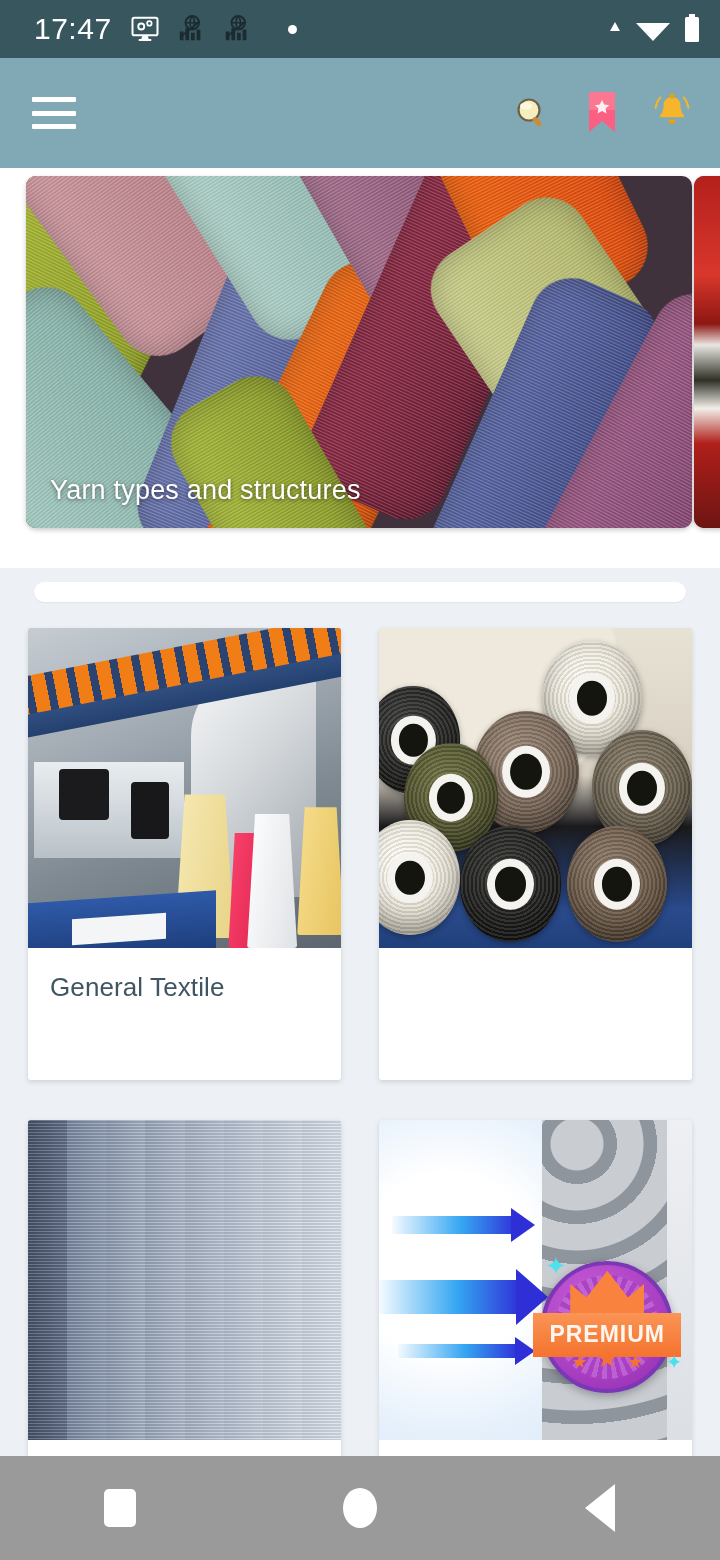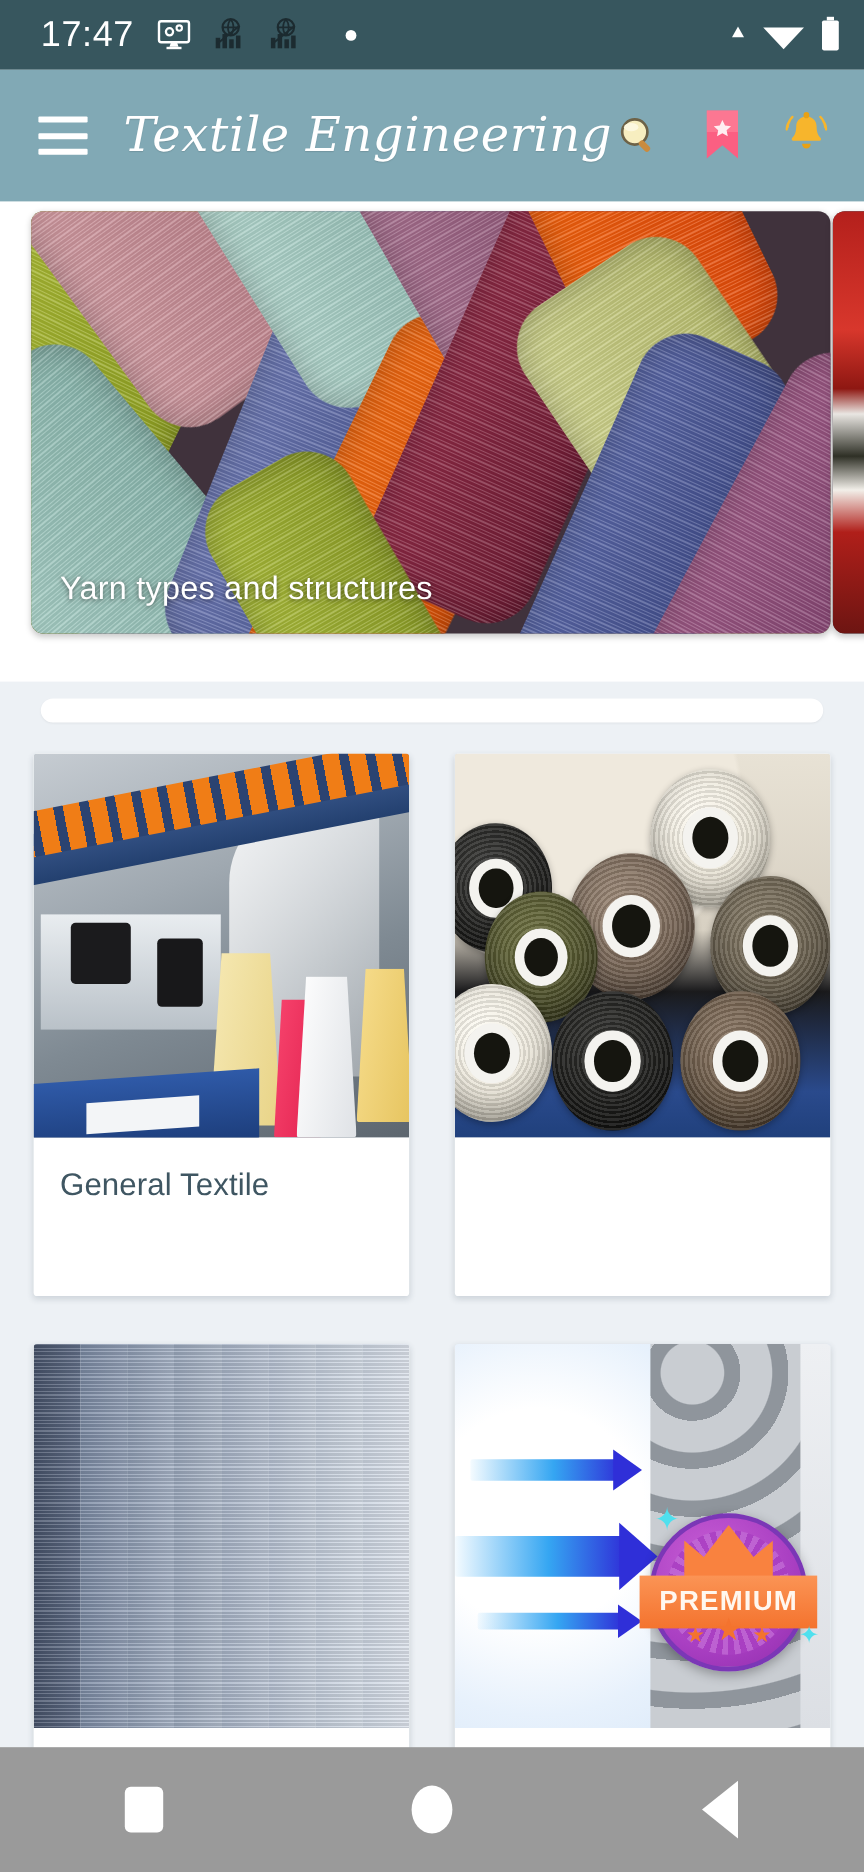--- a/index.html
+++ b/index.html
@@ -214,21 +214,20 @@
     </svg>
   </div>
 </div>
 
 <div class="appbar">
   <div class="hamburger">
     <span></span>
       <span></span>
       <span></span>
   </div>
-  <div class="app-title">Textile Engineering</div>
   <div class="appbar-actions">
     <div class="act">
       <svg width="40" height="40" viewBox="0 0 40 40">
         <circle cx="17" cy="17" r="10.5" fill="#f7eec0" stroke="#6d6247" stroke-width="2.2"></circle>
         <ellipse cx="14" cy="13" rx="6" ry="3.4" fill="#fdf8df"></ellipse>
         <rect x="23" y="23" width="11" height="5.2" rx="2.4" fill="#c98b3e" transform="rotate(45 23 23)"></rect>
       </svg>
     </div>
     <div class="act">
       <svg width="30" height="44" viewBox="0 0 30 44">

